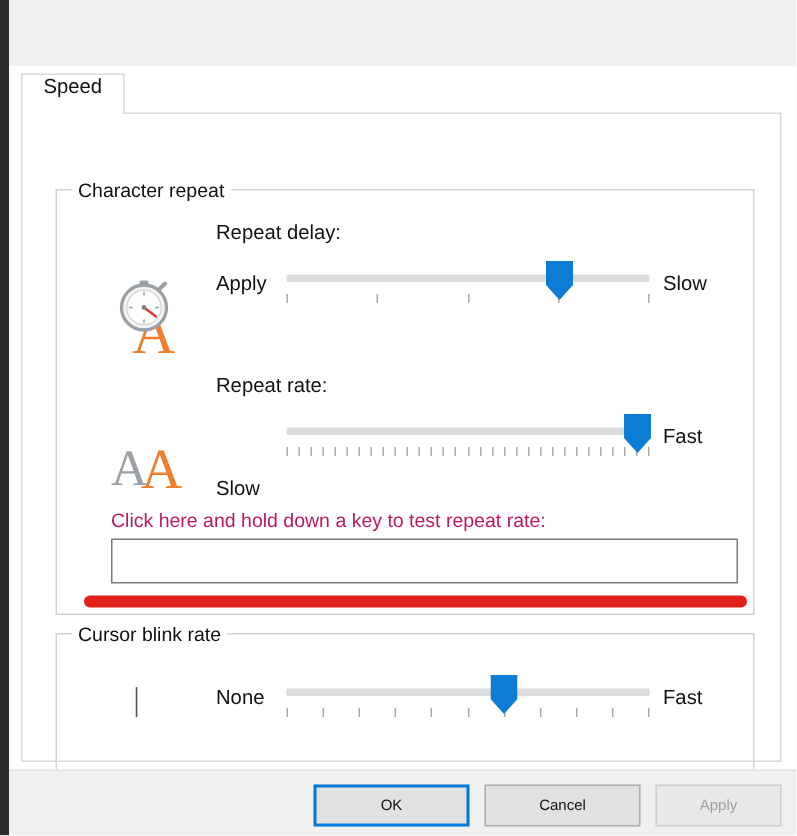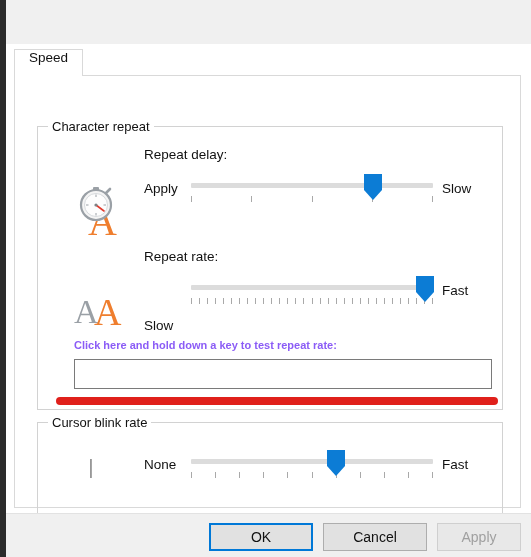--- a/index.html
+++ b/index.html
@@ -144,21 +144,21 @@
     position: absolute; top: 0;
     width: 18px; height: 26px;
     margin-left: -9px;
     cursor: default;
   }
   .slider .thumb svg { display: block; }
 
   
   .test-label {
     position: absolute; left: 36px; top: 212px;
-    font-size: 11px; color: #8b5cf6; white-space: nowrap; font-weight: bold;
+    font-size: 13px; color: #be185d; white-space: nowrap;
   }
   .test-input {
     position: absolute; left: 36px; top: 232px;
     width: 418px; height: 30px;
     border: 1px solid #7a7a7a;
     background: #ffffff;
     box-sizing: border-box;
     font-family: "Liberation Sans", sans-serif;
     font-size: 13px;
     padding: 0 5px;
@@ -181,21 +181,21 @@
     position: absolute; left: 6px; top: 513px;
     width: 525px; height: 44px;
     background: #f0f0f0;
     border-top: 1px solid #e2e2e2;
   }
   .btn {
     position: absolute; top: 9px;
     height: 28px;
     box-sizing: border-box;
     font-family: "Liberation Sans", sans-serif;
-    font-size: 14px;
+    font-size: 10px;
     color: #111;
     background: #e1e1e1;
     border: 1px solid #adadad;
     display: flex; align-items: center; justify-content: center;
     cursor: default;
     padding: 0;
   }
   #btn-ok     { left: 203px; width: 104px; background:#e1e1e1; border: 2px solid #0078d7; }
   #btn-cancel { left: 317px; width: 104px; }
   #btn-apply  { left: 431px; width: 84px; color:#a0a0a0; background:#e8e8e8; border-color:#cfcfcf; }

